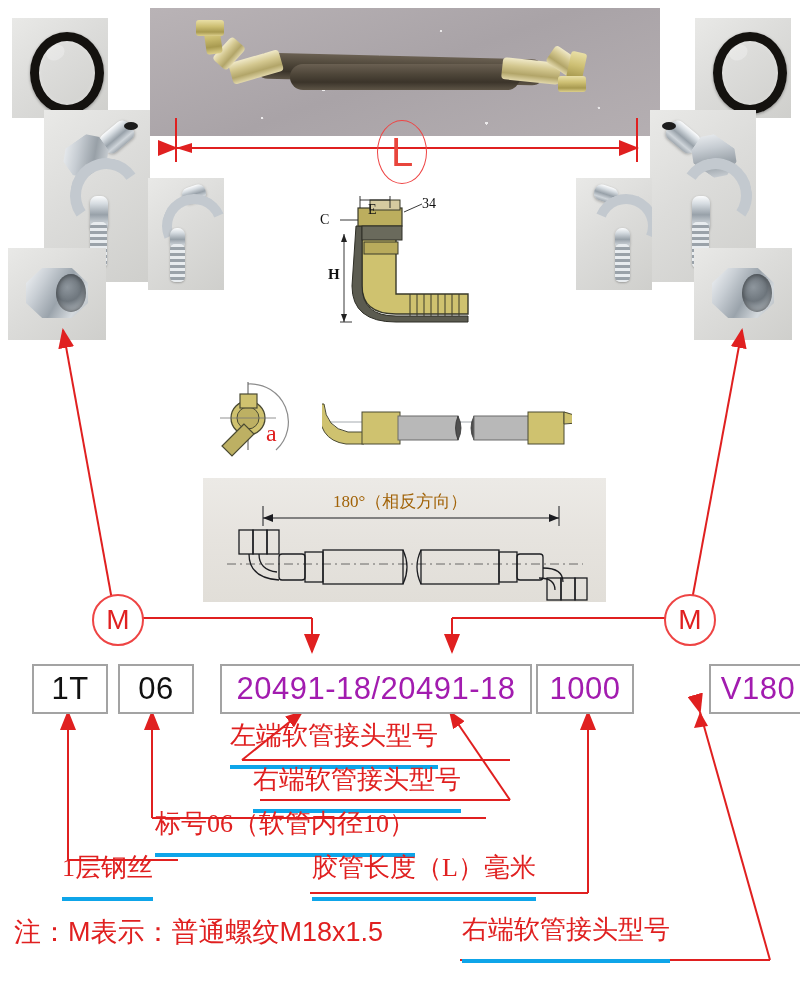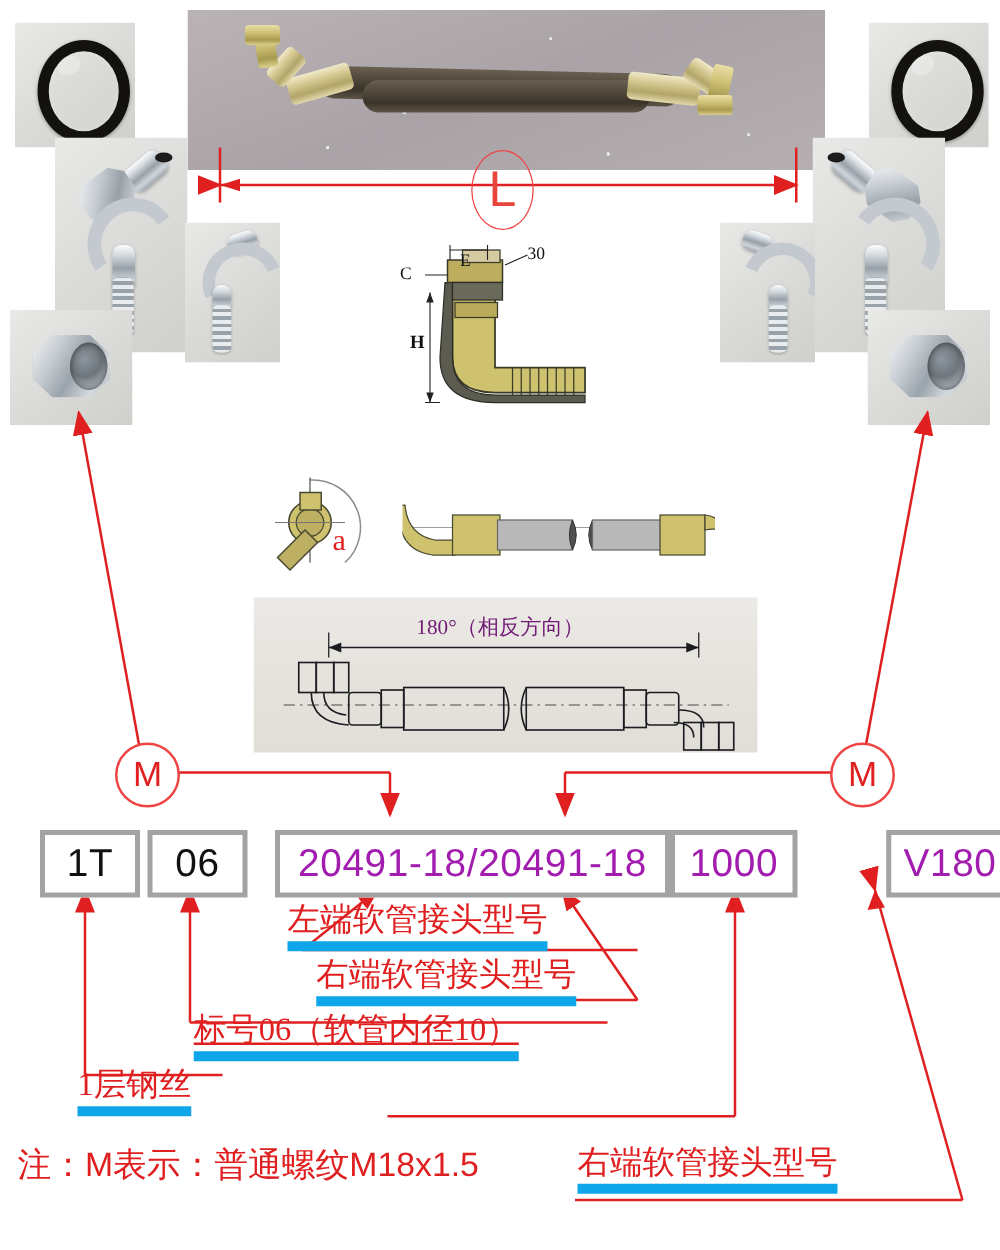--- a/index.html
+++ b/index.html
@@ -87,34 +87,34 @@
     position:absolute;border-radius:4px;
     background:linear-gradient(180deg,#f0e9c8 0%,#d3c78f 35%,#b2a569 70%,#e2d8ab 100%);
   }
 
   
   .red{color:#e02020;}
   svg.overlay{position:absolute;left:0;top:0;width:800px;height:1000px;overflow:visible;}
 
   
   .codebox{
-    position:absolute;border:4px solid #a3a3a3;
+    position:absolute;border:2px solid #a3a3a3;
     background:#fff;display:flex;align-items:center;justify-content:center;
     font-size:31px;letter-spacing:.5px;
   }
   .codebox.black{color:#111;}
   .codebox.redtx{color:#a21caf;}
 
   
   .cn{
     position:absolute;color:#e02020;white-space:nowrap;
     font-family:"Liberation Serif","DejaVu Serif",serif;
     font-size:26px;
   }
-  .cn.u{border-bottom:8px solid #0ea5e9;padding-bottom:0;}
+  .cn.u{border-bottom:4px solid #0ea5e9;padding-bottom:12px;}
   .cn.sans{font-family:"Liberation Sans","DejaVu Sans",sans-serif;}
 
   .mcirc{
     position:absolute;border:2px solid #e44;border-radius:50%;
     color:#e02020;display:flex;align-items:center;justify-content:center;
     font-size:28px;background:#fff;
   }
   .lellipse{
     position:absolute;border:1.5px solid #e44;border-radius:50%;
     color:#e8453c;display:flex;align-items:center;justify-content:center;
@@ -124,21 +124,21 @@
   
   .cadlabel{
     position:absolute;color:#111;font-size:13px;
     font-family:"Liberation Serif","DejaVu Serif",serif;
   }
   .scan-bg{
     position:absolute;
     background:linear-gradient(180deg,#eceae6 0%,#e6e3de 50%,#e1ded8 100%);
   }
   .scan-cn{
-    position:absolute;color:#701a75;white-space:nowrap;
+    position:absolute;color:#a16207;white-space:nowrap;
     font-family:"Liberation Serif","DejaVu Serif",serif;font-size:17px;
   }
 </style>
 </head>
 <body>
 
 <div class="stage">
 
   <div class="photo" style="left:150px;top:8px;width:510px;height:128px;">
     <div class="bg speck-bg"></div>
@@ -246,21 +246,21 @@
         <line x1="72" y1="6" x2="72" y2="18"></line>
         <line x1="42" y1="10" x2="72" y2="10"></line>
         <line x1="86" y1="22" x2="104" y2="14"></line>
       </g>
       <polygon points="26,44 23,52 29,52" fill="#222"></polygon>
       <polygon points="26,132 23,124 29,124" fill="#222"></polygon>
     </svg>
     <span class="cadlabel" style="left:2px;top:22px;font-size:14px;">C</span>
     <span class="cadlabel" style="left:50px;top:12px;font-size:14px;">E</span>
     <span class="cadlabel" style="left:10px;top:76px;font-size:15px;font-weight:bold;">H</span>
-    <span class="cadlabel" style="left:104px;top:6px;font-size:14px;">30</span>
+    <span class="cadlabel" style="left:104px;top:6px;font-size:14px;">34</span>
   </div>
 
   <div class="abs" style="left:214px;top:378px;width:110px;height:84px;">
     <svg width="110" height="84" viewBox="0 0 110 84">
       <path d="M34 6 A38 38 0 0 1 62 72" fill="none" stroke="#8c8c8c" stroke-width="1.2"></path>
       <line x1="34" y1="4" x2="34" y2="72" stroke="#555" stroke-width="1"></line>
       <circle cx="34" cy="40" r="17" fill="#cfc26f" stroke="#4a4a32" stroke-width="1.3"></circle>
       <circle cx="34" cy="40" r="11" fill="#bdb063" stroke="#4a4a32" stroke-width="1"></circle>
       <rect x="26" y="16" width="17" height="14" fill="#cfc26f" stroke="#4a4a32" stroke-width="1.2"></rect>
       <path d="M30 46 L8 68 L18 78 L40 56 Z" fill="#bdb063" stroke="#4a4a32" stroke-width="1.2"></path>
@@ -375,18 +375,19 @@
   <div class="lellipse" style="left:377px;top:120px;width:48px;height:62px;">L</div>
 
   <div class="codebox black" style="left:32px;top:664px;width:72px;height:46px;">1T</div>
   <div class="codebox black" style="left:118px;top:664px;width:72px;height:46px;">06</div>
   <div class="codebox redtx" style="left:220px;top:664px;width:308px;height:46px;">20491-18/20491-18</div>
   <div class="codebox redtx" style="left:536px;top:664px;width:94px;height:46px;">1000</div>
   <div class="codebox redtx" style="left:682px;top:664px;width:94px;height:46px;margin-left:27px;">V180</div>
 
   <div class="cn u" style="left:230px;top:718px;">左端软管接头型号</div>
   <div class="cn u" style="left:253px;top:762px;font-family:Liberation Mono, monospace;">右端软管接头型号</div>
-  <div class="cn u" style="left:155px;top:806px;text-decoration:underline;">标号06（软管内径10）</div>
+  <div class="cn u" style="left:155px;top:806px;">标号06（软管内径10）</div>
   <div class="cn u" style="left:62px;top:850px;">1层钢丝</div>
+  <div class="cn u" style="left:312px;top:850px;">胶管长度（L）毫米</div>
   <div class="cn u" style="left:462px;top:912px;">右端软管接头型号</div>
   <div class="cn sans" style="left:14px;top:914px;font-size:27px;">注：M表示：普通螺纹M18x1.5</div>
 
 </div>
 
 </body></html>

